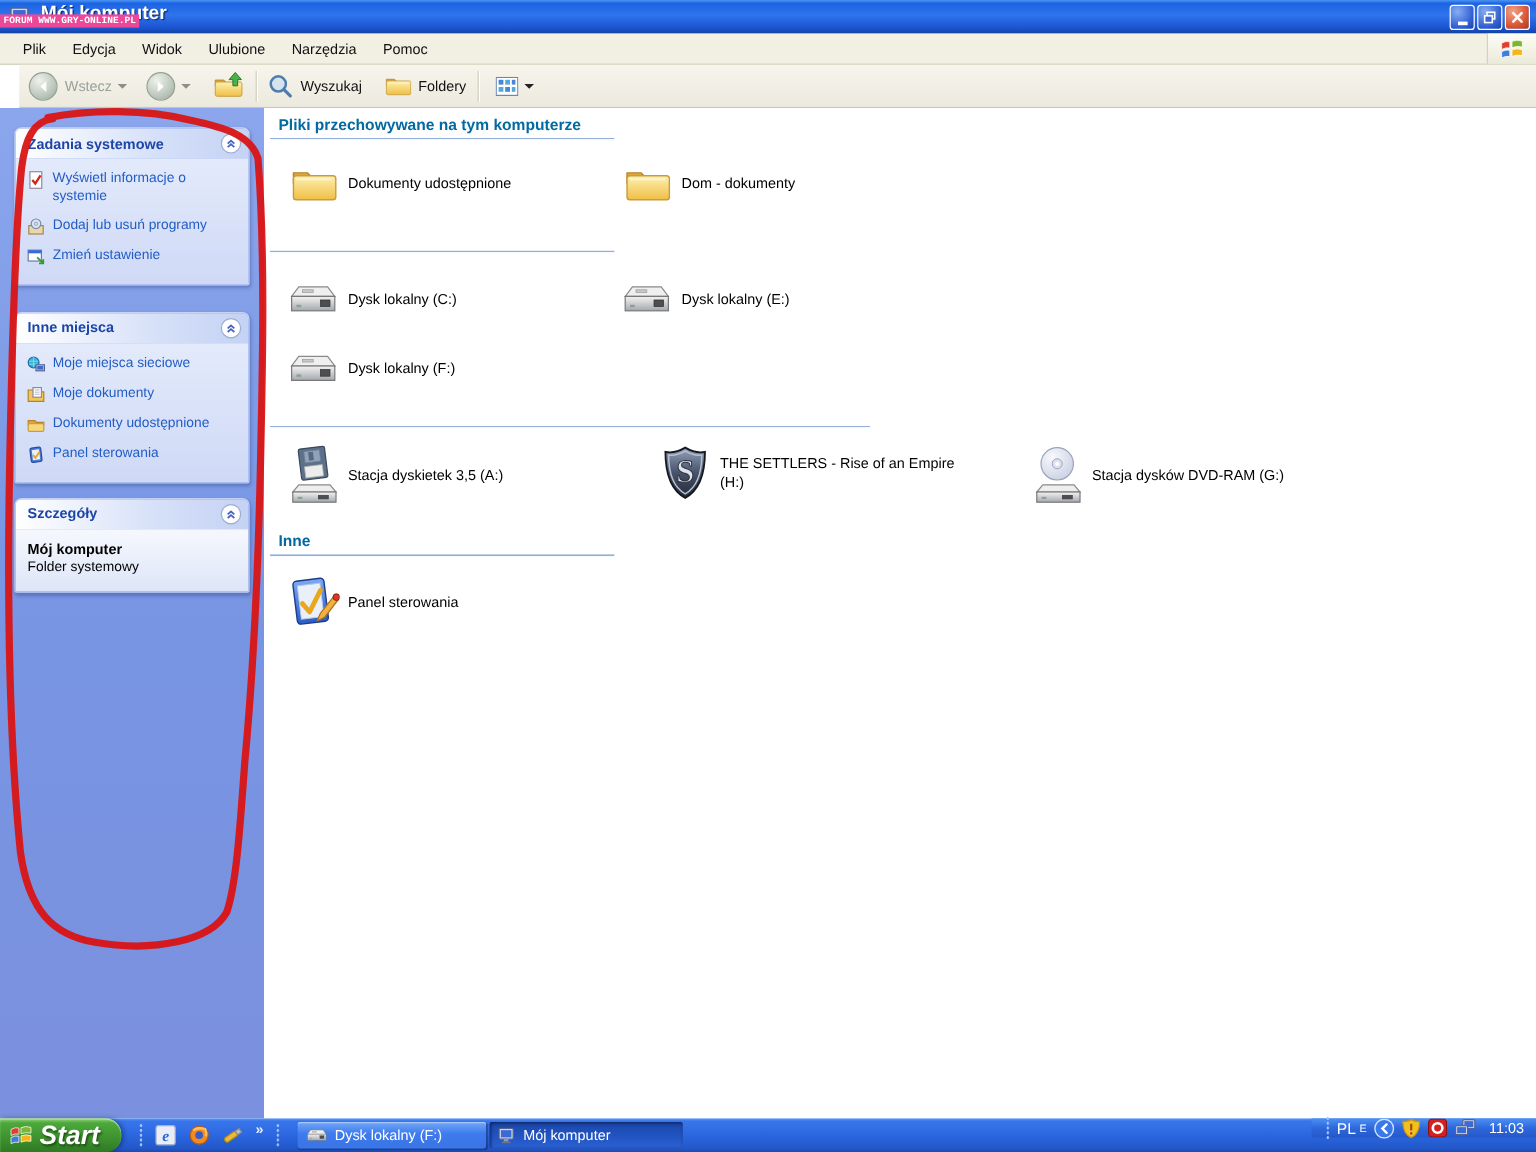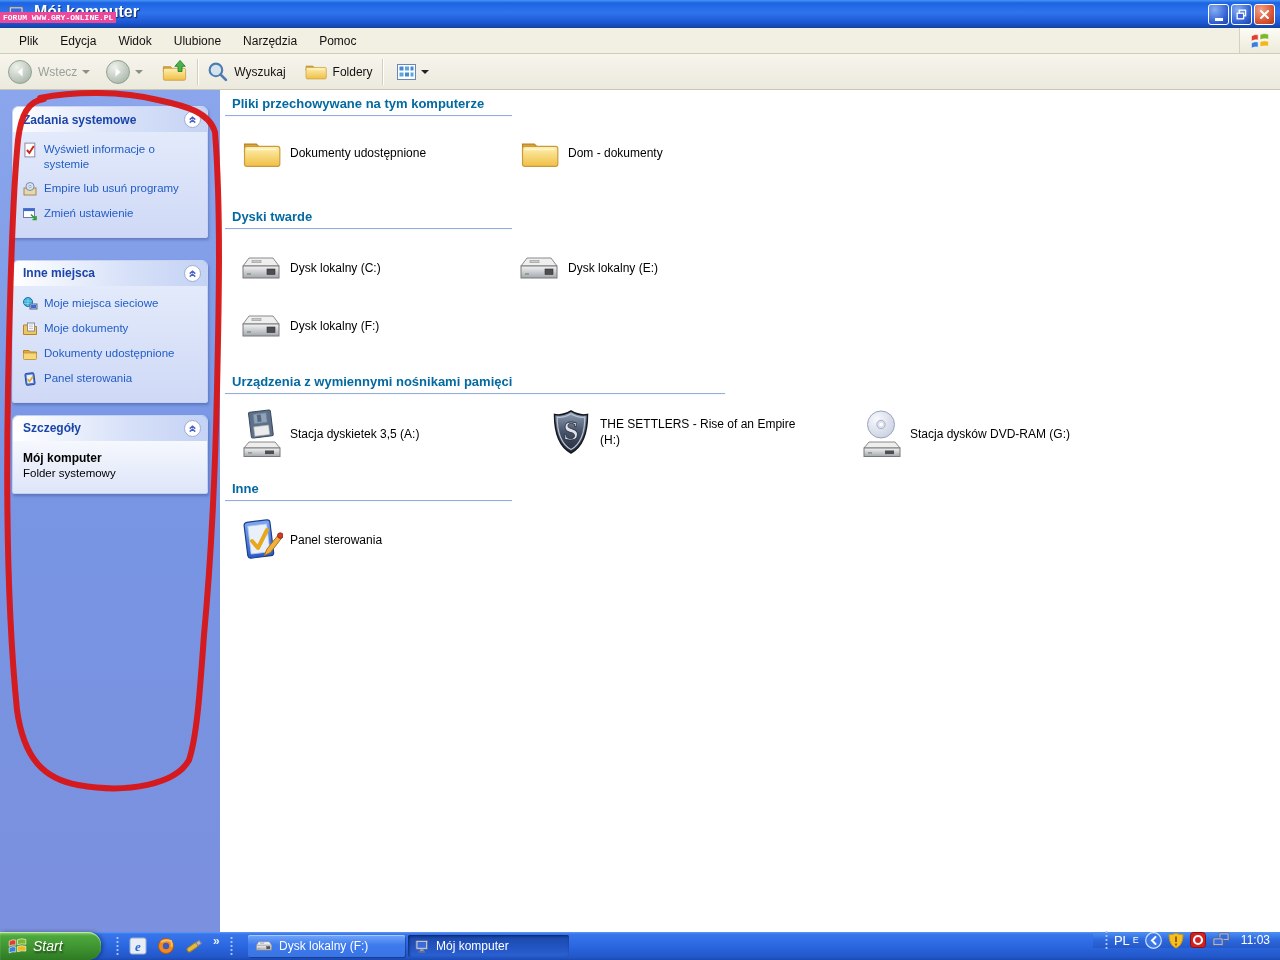--- a/index.html
+++ b/index.html
@@ -25,21 +25,21 @@
   .glyph-min{width:8px;height:3px;background:#fff;margin-top:10px;}
 
   
   .menubar{position:absolute;top:28px;left:0;right:0;height:26px;background:#f2f0e3;
     border-bottom:1px solid #cfcdb8;display:flex;align-items:center;padding-left:8px;box-sizing:border-box;}
   .menu-item{padding:5px 11px;font-size:12px;color:#111;}
   .menu-winlogo{position:absolute;right:0;top:0;width:40px;height:25px;border-left:1px solid #d4d1bd;
     display:flex;align-items:center;justify-content:center;background:linear-gradient(180deg,#fdfcf6,#ecead9);}
 
   
-  .toolbar{position:absolute;top:54px;left:0;right:0;height:36px;
+  .toolbar{position:absolute;top:54px;left:16px;right:0;height:36px;
     background:linear-gradient(180deg,#f7f5ec,#ecead d);
     background:linear-gradient(180deg,#f7f5ec,#eceade);
     border-bottom:1px solid #c9c6b1;display:flex;align-items:center;padding:0 8px;box-sizing:border-box;}
   .navcircle{width:24px;height:24px;border-radius:50%;border:1px solid #93a093;box-sizing:border-box;
     background:radial-gradient(circle at 35% 28%,#eef2ec,#bcc6bb 62%,#98a797);
     display:flex;align-items:center;justify-content:center;}
   .tb-label{font-size:12px;color:#111;margin-left:6px;}
   .tb-label.disabled{color:#9aa09a;}
   .caret{width:0;height:0;border-left:4px solid transparent;border-right:4px solid transparent;
     border-top:4px solid #8a8f8a;margin-left:5px;}
@@ -79,21 +79,21 @@
   
   .annotation{position:absolute;top:0;left:0;z-index:40;pointer-events:none;}
 
   
   .taskbar{position:absolute;left:0;right:0;bottom:0;height:28px;
     background:linear-gradient(180deg,#5a9af7 0%,#3975ea 8%,#2b67e0 50%,#2257c8 90%,#1c4ab2 100%);}
   .start-btn{position:absolute;left:0;top:0;width:101px;height:28px;border-radius:0 13px 13px 0;
     background:linear-gradient(180deg,#8fd271 0%,#4ca83c 14%,#3f9431 55%,#2e7a23 100%);
     box-shadow:inset 0 1px 1px #c4eda8,2px 0 4px rgba(0,0,30,.35);
     display:flex;align-items:center;padding-left:7px;box-sizing:border-box;gap:5px;}
-  .start-label{color:#fff;font-size:14px;font-weight:normal;font-style:italic;
+  .start-label{color:#fff;font-size:22px;font-weight:bold;font-style:italic;
     text-shadow:1px 2px 2px #1d4a12;}
   .ql{position:absolute;left:116px;top:0;height:28px;display:flex;align-items:center;gap:10px;}
   .dots{width:3px;height:20px;background-image:radial-gradient(circle,#a6c6fa 1px,rgba(0,0,0,0) 1.2px);
     background-size:3px 4px;}
   .ql-more{color:#e8f0ff;font-size:12px;font-weight:bold;align-self:flex-start;margin-top:2px;}
   .taskbtn{position:absolute;top:3px;height:22px;border-radius:2px;display:flex;align-items:center;
     gap:6px;padding:0 7px;box-sizing:border-box;color:#fff;font-size:12px;white-space:nowrap;}
   .taskbtn.inactive{left:248px;width:157px;
     background:linear-gradient(180deg,#74a7f8,#3d7bee 45%,#3a74e4);
     box-shadow:inset 0 1px 0 #a7c8fb,1px 1px 1px rgba(0,0,20,.3);}
@@ -327,21 +327,21 @@
               <path d="M5 8 l2.5 3 L12 4" stroke="#d02818" stroke-width="2" fill="none"></path>
             </svg>
             <span class="tlabel">Wyświetl informacje o systemie</span>
           </div>
           <div class="task-item">
             <svg width="16" height="16" viewBox="0 0 16 16">
               <rect x="2" y="7" width="12" height="7" fill="#e8d8a8" stroke="#a08858"></rect>
               <circle cx="8" cy="5.5" r="4" fill="#d8e4f0" stroke="#7a8ab0"></circle>
               <circle cx="8" cy="5.5" r="1.2" fill="#fff" stroke="#9ab"></circle>
             </svg>
-            <span class="tlabel">Empire lub usuń programy</span>
+            <span class="tlabel">Dodaj lub usuń programy</span>
           </div>
           <div class="task-item">
             <svg width="16" height="16" viewBox="0 0 16 16">
               <rect x="1.5" y="2.5" width="11" height="9" fill="#fff" stroke="#6a7ab0"></rect>
               <rect x="1.5" y="2.5" width="11" height="2.6" fill="#3a6ad8"></rect>
               <path d="M9 8.5 L14 13.5 M14 10 V13.5 H10.5" stroke="#2e9e2e" stroke-width="1.6" fill="none"></path>
             </svg>
             <span class="tlabel">Zmień ustawienie</span>
           </div>
         </div>
@@ -429,21 +429,20 @@
                 <svg width="40" height="33" viewBox="0 0 34 28">
                   <use href="#i-folder"></use>
                 </svg>
               </span>
             <span class="lbl">Dom - dokumenty</span>
           </div>
         </div>
       </div>
 
       <div style="margin-top:28px;">
-        <div class="sec-title">Dyski twarde</div>
         <div class="sec-rule" style="width:287px;"></div>
         <div class="items-row" style="margin-top:22px;height:38px;">
           <div class="fitem" style="margin-left:6px;">
             <span class="ic">
                 <svg width="42" height="32" viewBox="0 0 42 32">
                   <use href="#i-drive"></use>
                 </svg>
               </span>
             <span class="lbl">Dysk lokalny (C:)</span>
           </div>
@@ -462,21 +461,20 @@
                 <svg width="42" height="32" viewBox="0 0 42 32">
                   <use href="#i-drive"></use>
                 </svg>
               </span>
             <span class="lbl">Dysk lokalny (F:)</span>
           </div>
         </div>
       </div>
 
       <div style="margin-top:26px;">
-        <div class="sec-title">Urządzenia z wymiennymi nośnikami pamięci</div>
         <div class="sec-rule" style="width:500px;"></div>
         <div class="items-row" style="margin-top:14px;height:56px;gap:32px;">
           <div class="fitem" style="margin-left:6px;">
             <span class="ic">
                 <svg width="44" height="50" viewBox="0 0 44 50">
                   <use href="#i-floppydrive"></use>
                 </svg>
               </span>
             <span class="lbl">Stacja dyskietek 3,5 (A:)</span>
           </div>

